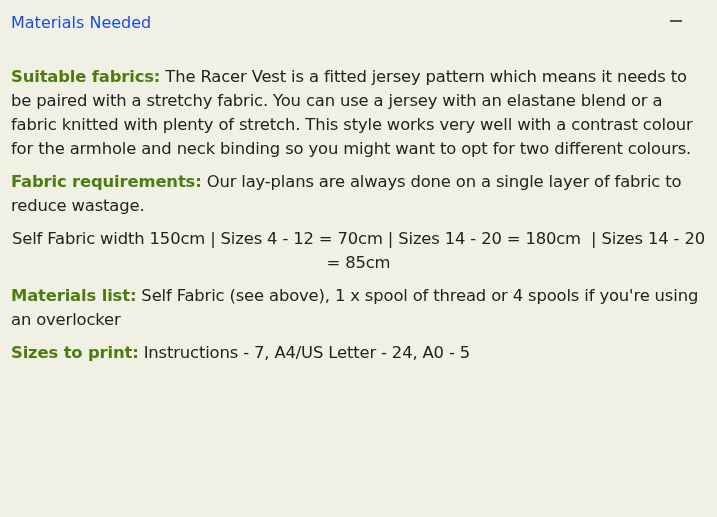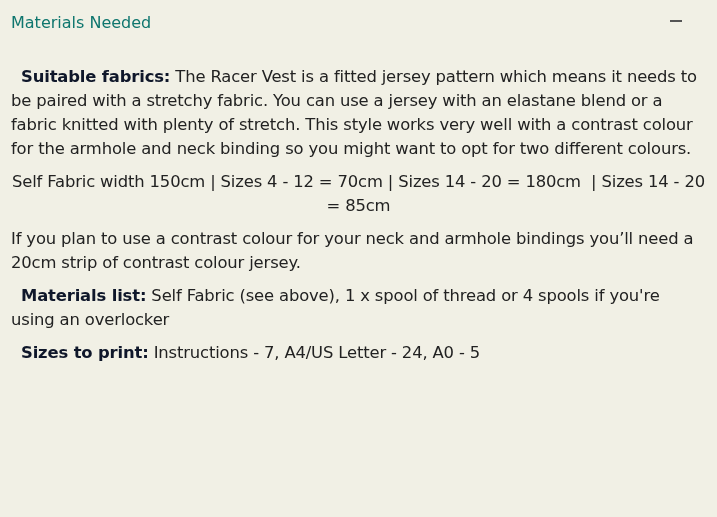--- a/index.html
+++ b/index.html
@@ -24,21 +24,21 @@
     .accordion-header {
       position: relative;
       height: 44px;
       display: flex;
       align-items: center;
       padding: 0 11px;
       cursor: pointer;
     }
     .accordion-title {
       font-size: 16px;
-      color: #0f766e;
+      color: #1d4ed8;
       letter-spacing: 0;
       margin-top: 0px;
     }
     .toggle-icon {
       position: absolute;
       left: 670px;
       top: 20px;
       width: 12px;
       height: 2px;
       background: #555555;
@@ -48,39 +48,38 @@
       font-size: 16.4px;
       line-height: 24px;
       color: #222222;
     }
     .accordion-body p {
       margin: 0 0 9px 0;
       letter-spacing: -0.15px;
     }
     .accordion-body b {
       font-weight: bold;
-      color: #0f172a;
-      margin-left: 10px;
+      color: #4d7c0f;
     }
   </style>
 </head>
 <body>
 
 <div class="accordion">
   <div class="accordion-header">
     <span class="accordion-title">Materials Needed</span>
     <span class="toggle-icon"></span>
   </div>
 
   <div class="accordion-body">
     <p><b>Suitable fabrics:</b><span> The Racer Vest is a fitted jersey pattern which means it needs to be paired with a stretchy fabric. You can use a jersey with an elastane blend or a fabric knitted with plenty of stretch. This style works very well with a contrast colour for the armhole and neck binding so you might want to opt for two different colours.</span></p>
 
+    <p><b>Fabric requirements:</b><span> Our lay-plans are always done on a single layer of fabric to reduce wastage.</span></p>
 
     <p style="white-space: pre-wrap; text-align: center;">Self Fabric width 150cm | Sizes 4 - 12 = 70cm | Sizes 14 - 20 = 180cm  | Sizes 14 - 20 = 85cm</p>
 
 
-    <p>If you plan to use a contrast colour for your neck and armhole bindings you’ll need a 20cm strip of contrast colour jersey.</p>
 
     <p><b>Materials list:</b><span> Self Fabric (see above), 1 x spool of thread or 4 spools if you're using an overlocker</span></p>
 
     <p><b>Sizes to print:</b><span> Instructions - 7, A4/US Letter - 24, A0 - 5</span></p>
   </div>
 </div>
 
 </body></html>

